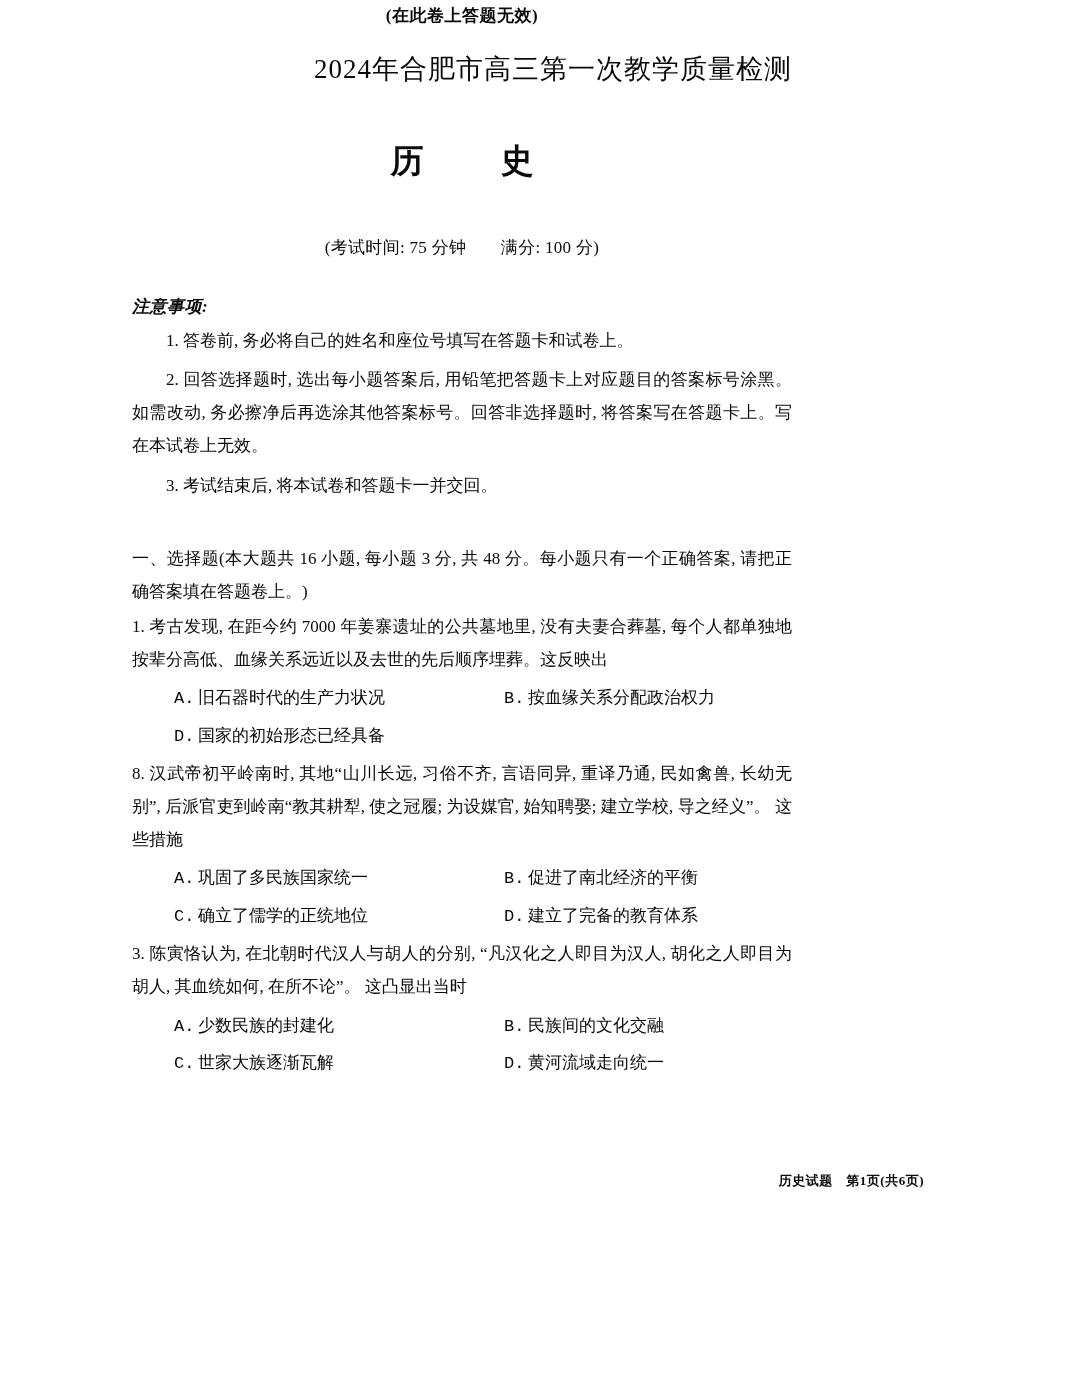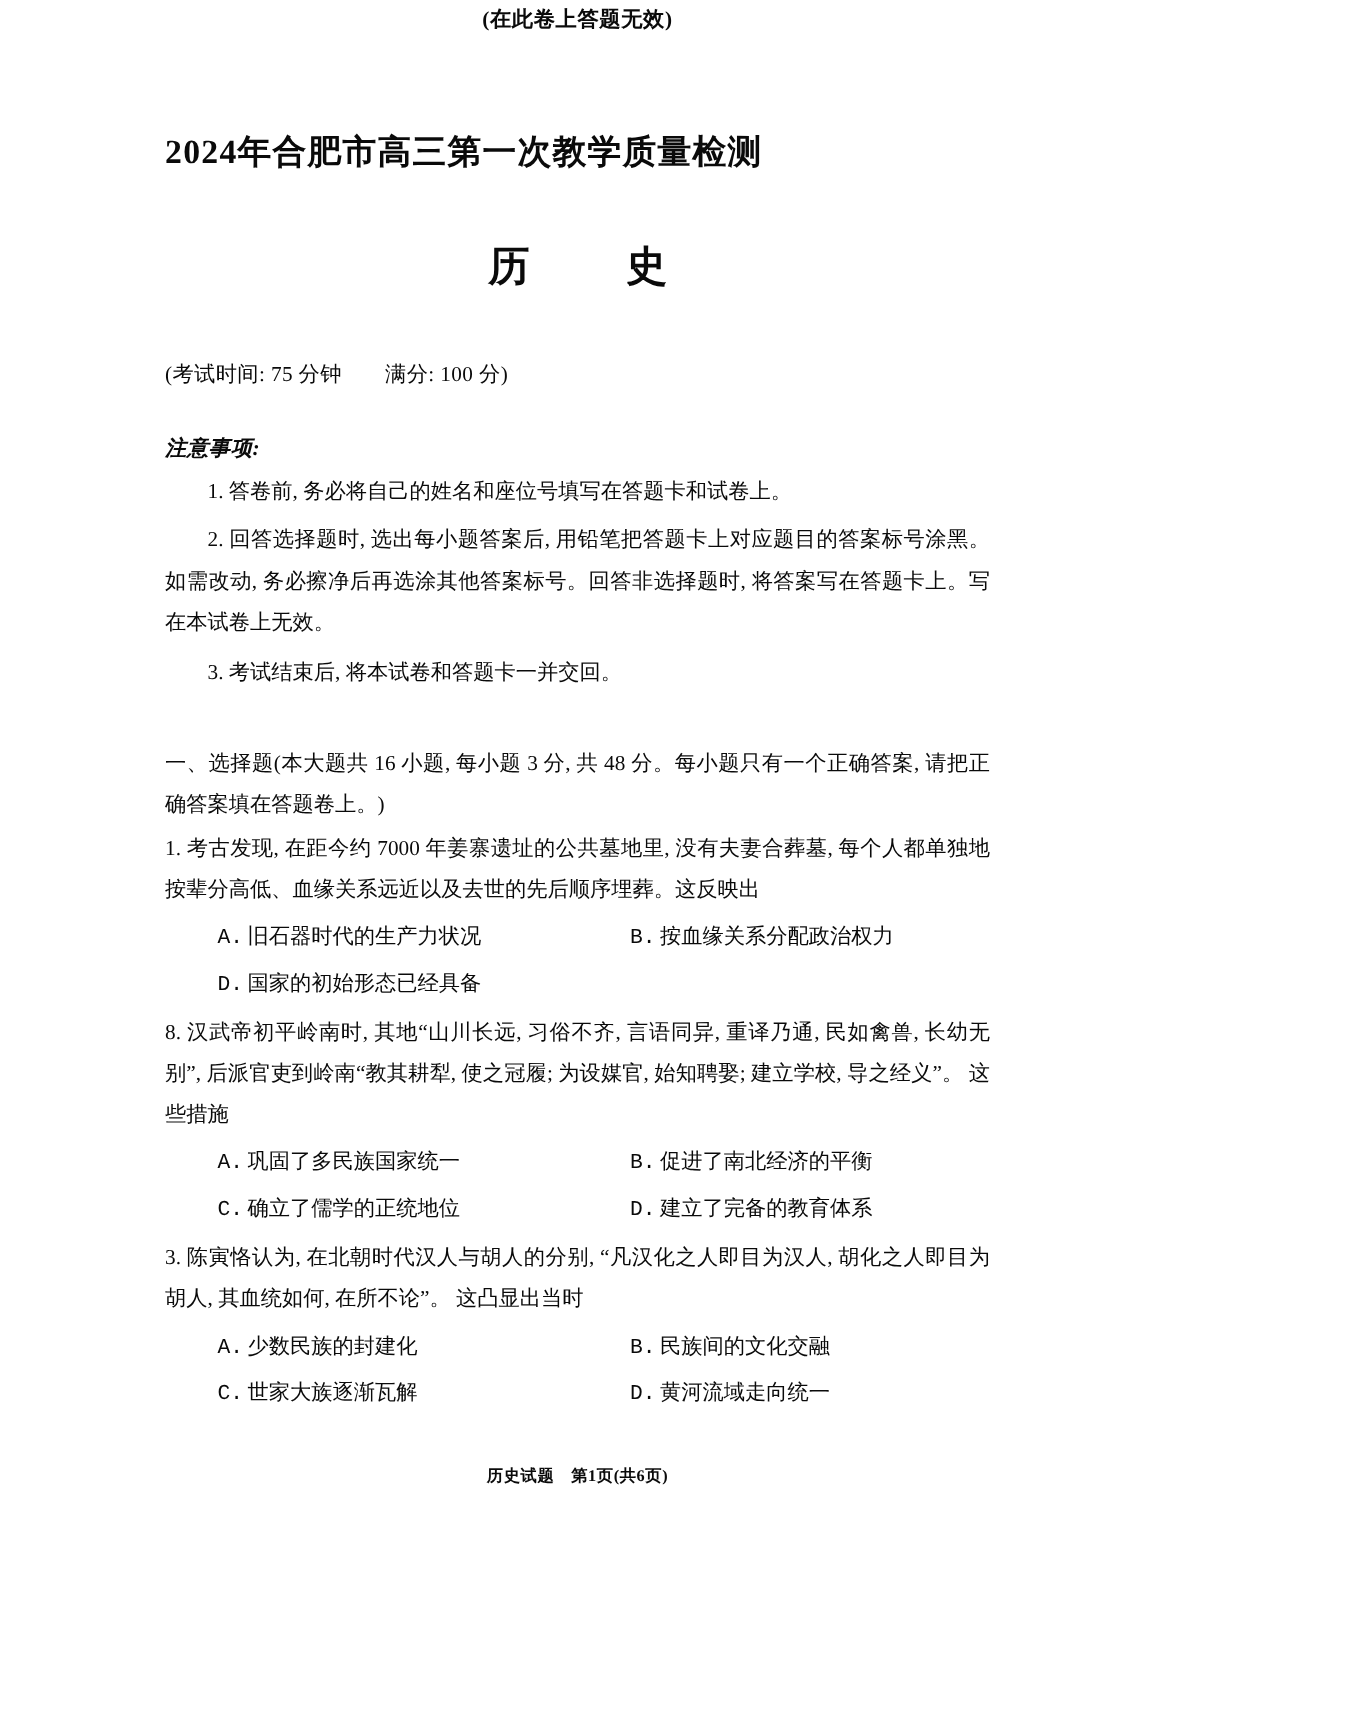--- a/index.html
+++ b/index.html
@@ -23,36 +23,36 @@
     position: relative;
   }
   .top-note {
     text-align: center;
     font-size: 17px;
     font-weight: bold;
     padding-top: 4px;
     letter-spacing: 0.5px;
   }
   .doc-title {
-    text-align: left;
+    text-align: right;
     font-size: 27px;
-    font-weight: bold;
-    margin-top: 76px;
+    font-weight: normal;
+    margin-top: 24px;
     letter-spacing: 1px;
   }
   .subject {
     text-align: center;
     font-size: 33px;
     font-weight: bold;
     margin-top: 52px;
     letter-spacing: 22px;
     text-indent: 22px;
   }
   .exam-meta {
-    text-align: left;
+    text-align: center;
     font-size: 17px;
     margin-top: 52px;
     letter-spacing: 0.3px;
   }
   .notice-title {
     font-size: 17px;
     font-weight: bold;
     margin-top: 36px;
     letter-spacing: 0.5px;
     font-style: italic;
@@ -91,21 +91,21 @@
   }
   .opt .lbl {
     display: inline-block;
     min-width: 24px;
   }
   .footer {
     position: absolute;
     left: 0;
     right: 0;
     bottom: 196px;
-    text-align: center;
+    text-align: right;
     font-size: 13px;
     font-weight: bold;
     letter-spacing: 0.5px;
   }
 </style>
 </head>
 <body>
 
 <div class="page">
 

